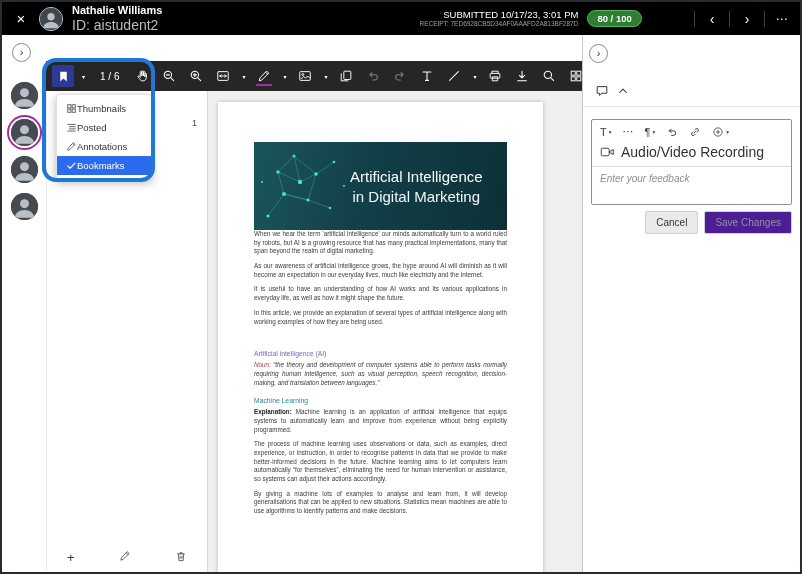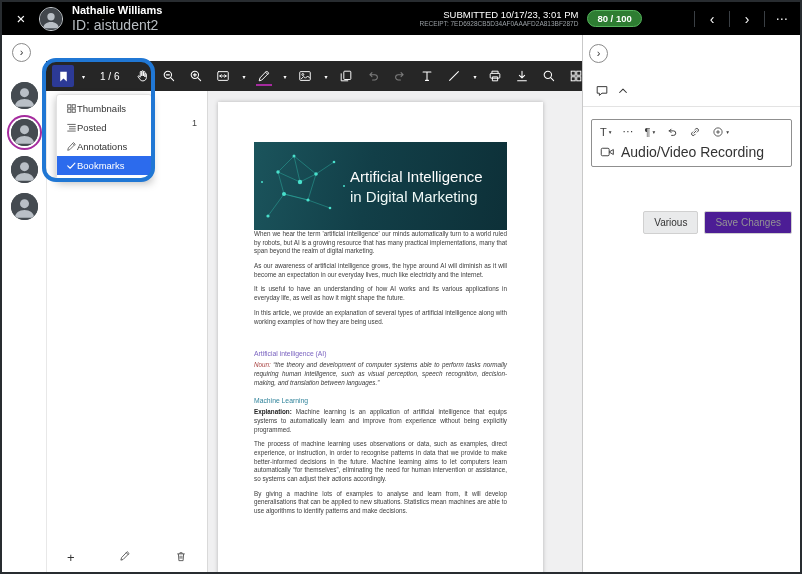--- a/index.html
+++ b/index.html
@@ -59,21 +59,21 @@
   .panel-menu-item.selected { background:var(--menu-sel,#2C6BED); color:#fff; }
   .pm-icon { width:12px; height:12px; flex:none; display:flex; align-items:center; justify-content:center; }
 
   
   .callout { position:absolute; left:40px; top:56px; width:113px; height:124px; border:4px solid var(--callout,#2077D4); border-radius:14px; z-index:50; pointer-events:none; }
 
   
   .doc-page { position:absolute; top:11px; left:10px; width:325px; height:640px; background:#fff; box-shadow:0 0 4px rgba(0,0,0,.25); padding:40px 36px 0; }
   .banner { position:relative; height:88px; background:linear-gradient(100deg,#1b545c 0%,#123f48 45%,#0d3038 100%); overflow:hidden; }
   .banner-net { position:absolute; left:0; top:0; }
-  .banner-text { position:absolute; left:96px; top:50%; transform:translateY(-50%); color:#fdfdfd; font-size:15px; line-height:1.3; font-weight:400; }
+  .banner-text { position:absolute; left:96px; top:50%; transform:translateY(-50%); color:#fdfdfd; font-size:15px; line-height:1.3; font-weight:400;text-align:center; }
   .banner-text .l2 { color:#eef8f6; }
   .doc-h1 { font-size:9px; color:#2E74B5; margin:16px 0 6px; font-weight:400; }
   .doc-h2 { font-size:8.5px; color:#2E74B5; margin:9px 0 6px; font-weight:400; }
   .doc-page p { font-size:6.3px; line-height:1.38; color:#3b3b3b; text-align:justify; margin-bottom:6px; }
   .doc-term { font-size:6.8px; color:#7A63C0; margin:24px 0 4px; font-weight:400; }
   .doc-noun { font-style:italic; color:#555; }
   .noun-label { color:#A94442; }
   .doc-ml { font-size:6.8px; color:#31849B; margin:10px 0 4px; font-weight:400; }
   .exp-label { font-weight:bold; color:#222; }
 
@@ -399,23 +399,24 @@
           <span class="tiny-caret">▾</span>
         </div>
       </div>
       <div class="fb-av">
         <svg width="15" height="12" viewBox="0 0 18 14" fill="none" stroke="#333" stroke-width="1.1" stroke-linejoin="round">
             <rect x="1.5" y="2.5" width="9.5" height="9" rx="1.5"></rect>
             <path d="M11 7l5-3v6z"></path>
           </svg>
         <span>Audio/Video Recording</span>
       </div>
+      <textarea class="fb-input" placeholder="Enter your feedback" style=""></textarea>
     </div>
 
     <div class="fb-actions">
-      <button class="btn btn-cancel">Various</button>
+      <button class="btn btn-cancel">Cancel</button>
       <button class="btn btn-save" disabled="">Save Changes</button>
     </div>
   </div>
 
   <div class="callout"></div>
 
 </div>
 
 </body></html>

